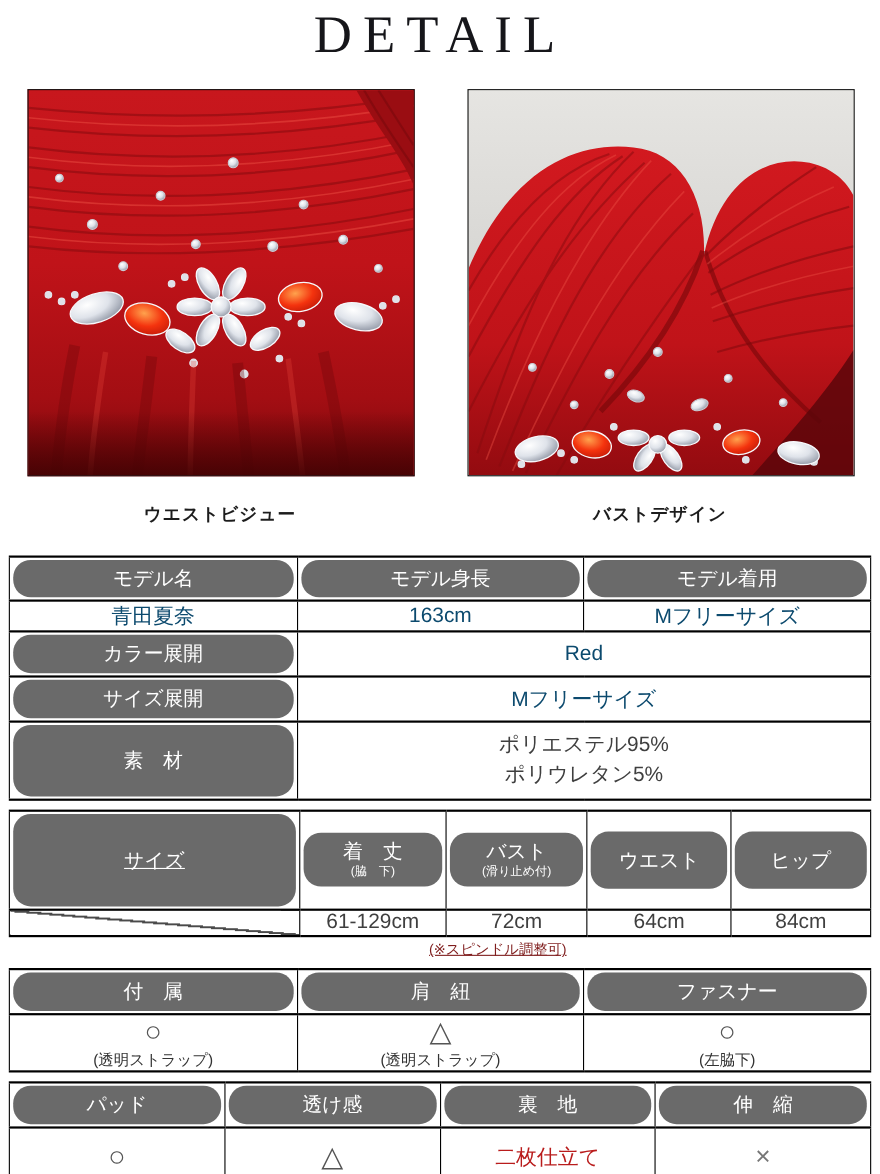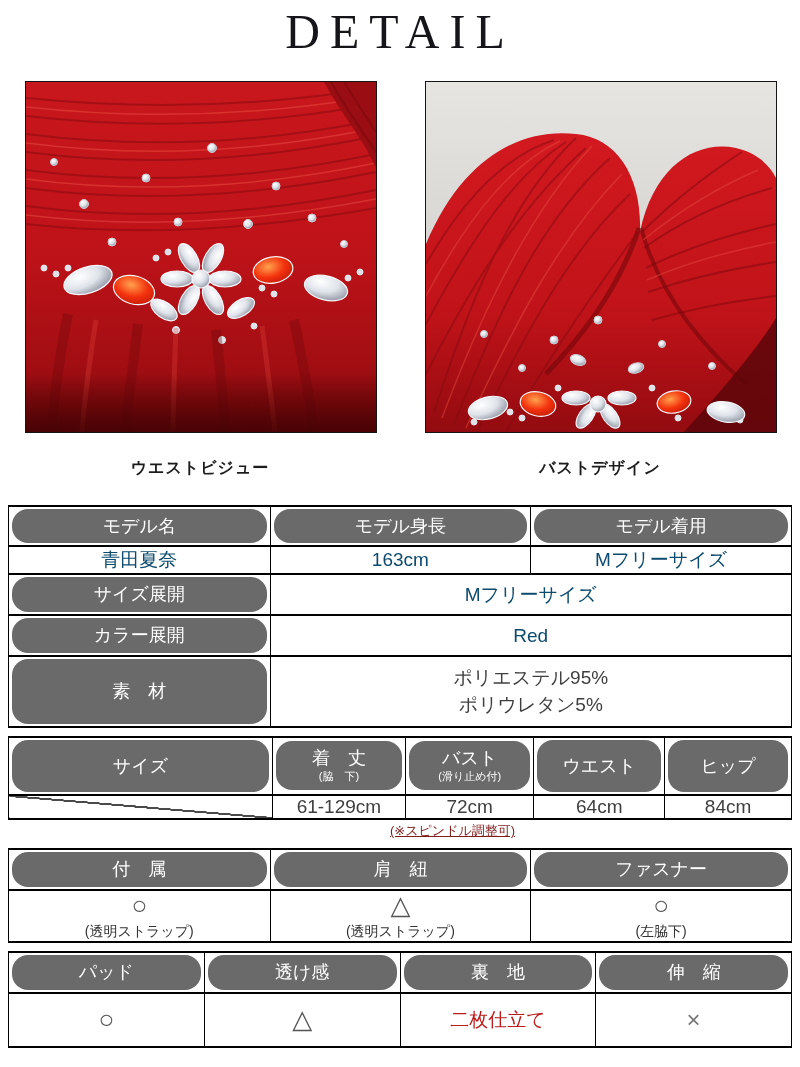--- a/index.html
+++ b/index.html
@@ -274,29 +274,29 @@
             <div class="hblock">モデル着用</div>
           </th>
     </tr>
     <tr>
       <td class="cellv">青田夏奈</td>
       <td class="cellv">163cm</td>
       <td class="cellv">Mフリーサイズ</td>
     </tr>
     <tr>
       <th>
+            <div class="hblock">カラー展開</div>
+          </th>
+      <td class="cellv" colspan="2">Red</td>
+    </tr>
+    <tr>
+      <th>
             <div class="hblock">サイズ展開</div>
           </th>
       <td class="cellv" colspan="2">Mフリーサイズ</td>
-    </tr>
-    <tr>
-      <th>
-            <div class="hblock">カラー展開</div>
-          </th>
-      <td class="cellv" colspan="2">Red</td>
     </tr>
     <tr>
       <th>
             <div class="hblock" style="padding:22px 2px;">素　材</div>
           </th>
       <td class="two-line" colspan="2">
         <div>ポリエステル95%</div>
         <div>ポリウレタン5%</div>
       </td>
     </tr>
@@ -307,21 +307,21 @@
     <colgroup>
         <col style="width:33.7%">
         <col style="width:17%">
         <col style="width:16.4%">
         <col style="width:16.7%">
         <col style="width:16.2%">
       </colgroup>
     <tbody>
         <tr>
       <th>
-            <div class="hblock" style="padding:16px 2px;">サイズ</div>
+            <div class="hblock" style="padding:32px 2px;text-decoration:underline;">サイズ</div>
           </th>
       <th>
             <div class="hblock"><span>着　丈</span><span class="sub">(脇　下)</span></div>
           </th>
       <th>
             <div class="hblock"><span>バスト</span><span class="sub">(滑り止め付)</span></div>
           </th>
       <th>
             <div class="hblock" style="padding:16px 2px;">ウエスト</div>
           </th>

